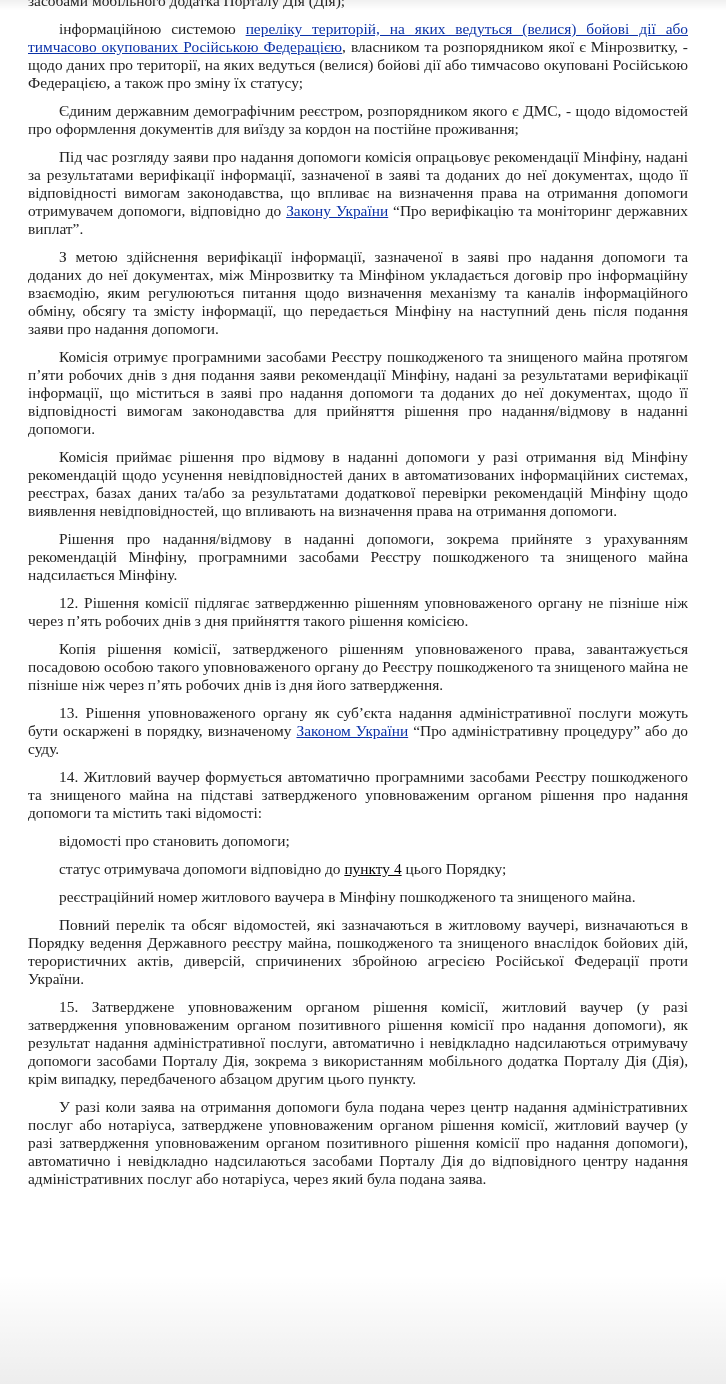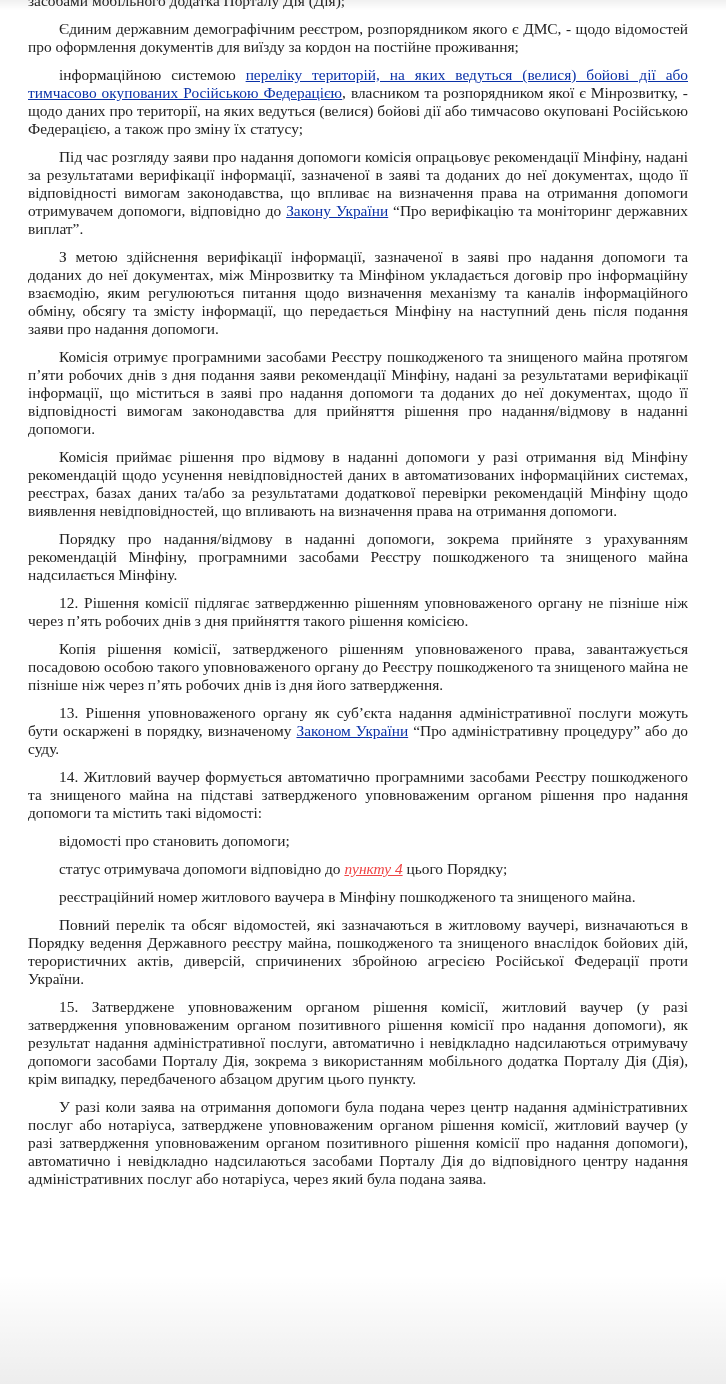--- a/index.html
+++ b/index.html
@@ -24,46 +24,46 @@
     line-height: 18px;
     text-align: justify;
     text-indent: 31px;
   }
   .doc p.noindent { text-indent: 0; }
   a.link {
     color: #1a0dab;
     text-decoration: underline;
   }
   a.link.blue { color: #0b32a8; }
-  a.link.green { color: #ef4444; font-style: italic; }
+  a.link.green { color: #000000; }
   .shade-top {
     position: absolute; left: 0; top: 0; width: 726px; height: 10px;
     background: linear-gradient(to bottom, rgba(0,0,0,0.06), rgba(0,0,0,0));
     pointer-events: none;
   }
   .shade-bottom {
     position: absolute; left: 0; bottom: 0; width: 726px; height: 110px;
     background: linear-gradient(to bottom, rgba(0,0,0,0), rgba(0,0,0,0.07));
     pointer-events: none;
   }
 </style>
 </head>
 <body>
 
 <div class="shade-top"></div>
 
 <div class="doc">
   <p class="noindent">засобами мобільного додатка Порталу Дія (Дія);</p>
+  <p><span>інформаційною системою </span><a class="link blue" href="#">переліку територій, на яких ведуться (велися) бойові дії або тимчасово окупованих Російською Федерацією</a><span>, власником та розпорядником якої є Мінрозвитку, - щодо даних про території, на яких ведуться (велися) бойові дії або тимчасово окуповані Російською Федерацією, а також про зміну їх статусу;</span></p>
   <p>Єдиним державним демографічним реєстром, розпорядником якого є ДМС, - щодо відомостей про оформлення документів для виїзду за кордон на постійне проживання;</p>
-  <p><span>інформаційною системою </span><a class="link blue" href="#">переліку територій, на яких ведуться (велися) бойові дії або тимчасово окупованих Російською Федерацією</a><span>, власником та розпорядником якої є Мінрозвитку, - щодо даних про території, на яких ведуться (велися) бойові дії або тимчасово окуповані Російською Федерацією, а також про зміну їх статусу;</span></p>
   <p><span>Під час розгляду заяви про надання допомоги комісія опрацьовує рекомендації Мінфіну, надані за результатами верифікації інформації, зазначеної в заяві та доданих до неї документах, щодо її відповідності вимогам законодавства, що впливає на визначення права на отримання допомоги отримувачем допомоги, відповідно до </span><a class="link blue" href="#">Закону України</a><span> “Про верифікацію та моніторинг державних виплат”.</span></p>
   <p>З метою здійснення верифікації інформації, зазначеної в заяві про надання допомоги та доданих до неї документах, між Мінрозвитку та Мінфіном укладається договір про інформаційну взаємодію, яким регулюються питання щодо визначення механізму та каналів інформаційного обміну, обсягу та змісту інформації, що передається Мінфіну на наступний день після подання заяви про надання допомоги.</p>
   <p>Комісія отримує програмними засобами Реєстру пошкодженого та знищеного майна протягом п’яти робочих днів з дня подання заяви рекомендації Мінфіну, надані за результатами верифікації інформації, що міститься в заяві про надання допомоги та доданих до неї документах, щодо її відповідності вимогам законодавства для прийняття рішення про надання/відмову в наданні допомоги.</p>
   <p>Комісія приймає рішення про відмову в наданні допомоги у разі отримання від Мінфіну рекомендацій щодо усунення невідповідностей даних в автоматизованих інформаційних системах, реєстрах, базах даних та/або за результатами додаткової перевірки рекомендацій Мінфіну щодо виявлення невідповідностей, що впливають на визначення права на отримання допомоги.</p>
-  <p>Порядку про надання/відмову в наданні допомоги, зокрема прийняте з урахуванням рекомендацій Мінфіну, програмними засобами Реєстру пошкодженого та знищеного майна надсилається Мінфіну.</p>
+  <p>Рішення про надання/відмову в наданні допомоги, зокрема прийняте з урахуванням рекомендацій Мінфіну, програмними засобами Реєстру пошкодженого та знищеного майна надсилається Мінфіну.</p>
   <p>12. Рішення комісії підлягає затвердженню рішенням уповноваженого органу не пізніше ніж через п’ять робочих днів з дня прийняття такого рішення комісією.</p>
   <p>Копія рішення комісії, затвердженого рішенням уповноваженого права, завантажується посадовою особою такого уповноваженого органу до Реєстру пошкодженого та знищеного майна не пізніше ніж через п’ять робочих днів із дня його затвердження.</p>
   <p><span>13. Рішення уповноваженого органу як суб’єкта надання адміністративної послуги можуть бути оскаржені в порядку, визначеному </span><a class="link blue" href="#">Законом України</a><span> “Про адміністративну процедуру” або до суду.</span></p>
   <p>14. Житловий ваучер формується автоматично програмними засобами Реєстру пошкодженого та знищеного майна на підставі затвердженого уповноваженим органом рішення про надання допомоги та містить такі відомості:</p>
   <p>відомості про становить допомоги;</p>
   <p><span>статус отримувача допомоги відповідно до </span><a class="link green" href="#">пункту 4</a><span> цього Порядку;</span></p>
   <p>реєстраційний номер житлового ваучера в Мінфіну пошкодженого та знищеного майна.</p>
   <p>Повний перелік та обсяг відомостей, які зазначаються в житловому ваучері, визначаються в Порядку ведення Державного реєстру майна, пошкодженого та знищеного внаслідок бойових дій, терористичних актів, диверсій, спричинених збройною агресією Російської Федерації проти України.</p>
   <p>15. Затверджене уповноваженим органом рішення комісії, житловий ваучер (у разі затвердження уповноваженим органом позитивного рішення комісії про надання допомоги), як результат надання адміністративної послуги, автоматично і невідкладно надсилаються отримувачу допомоги засобами Порталу Дія, зокрема з використанням мобільного додатка Порталу Дія (Дія), крім випадку, передбаченого абзацом другим цього пункту.</p>
   <p>У разі коли заява на отримання допомоги була подана через центр надання адміністративних послуг або нотаріуса, затверджене уповноваженим органом рішення комісії, житловий ваучер (у разі затвердження уповноваженим органом позитивного рішення комісії про надання допомоги), автоматично і невідкладно надсилаються засобами Порталу Дія до відповідного центру надання адміністративних послуг або нотаріуса, через який була подана заява.</p>

